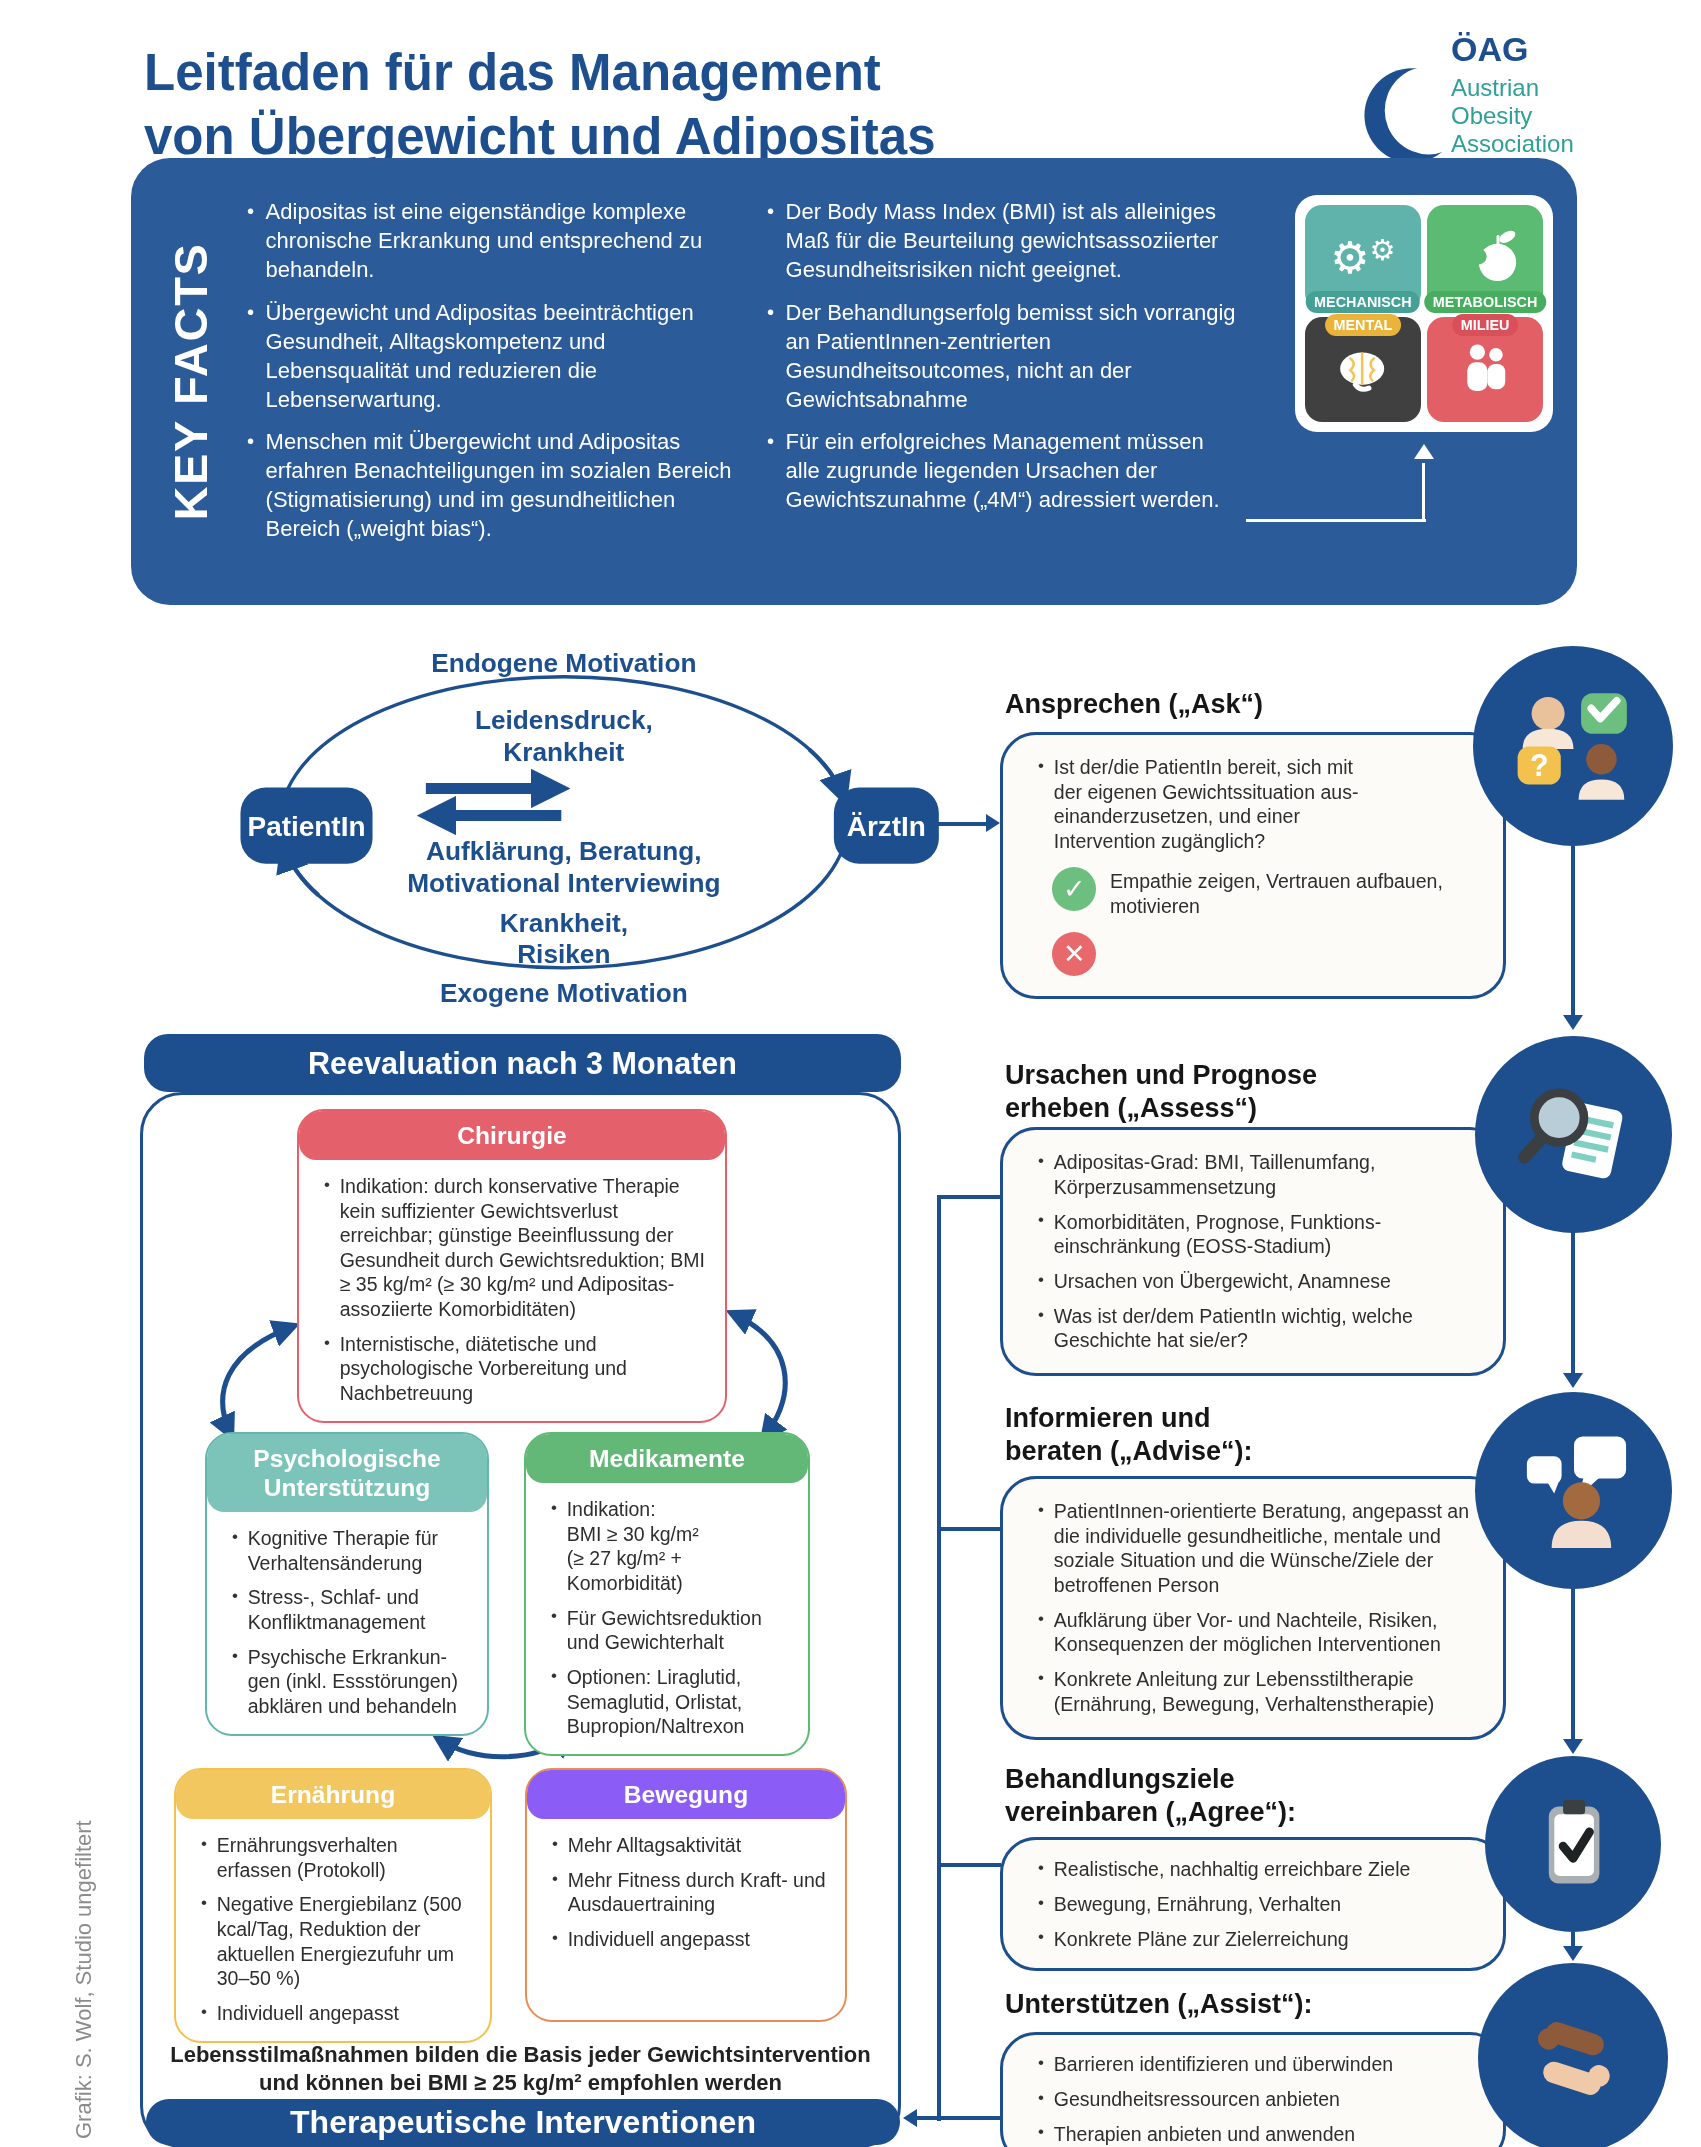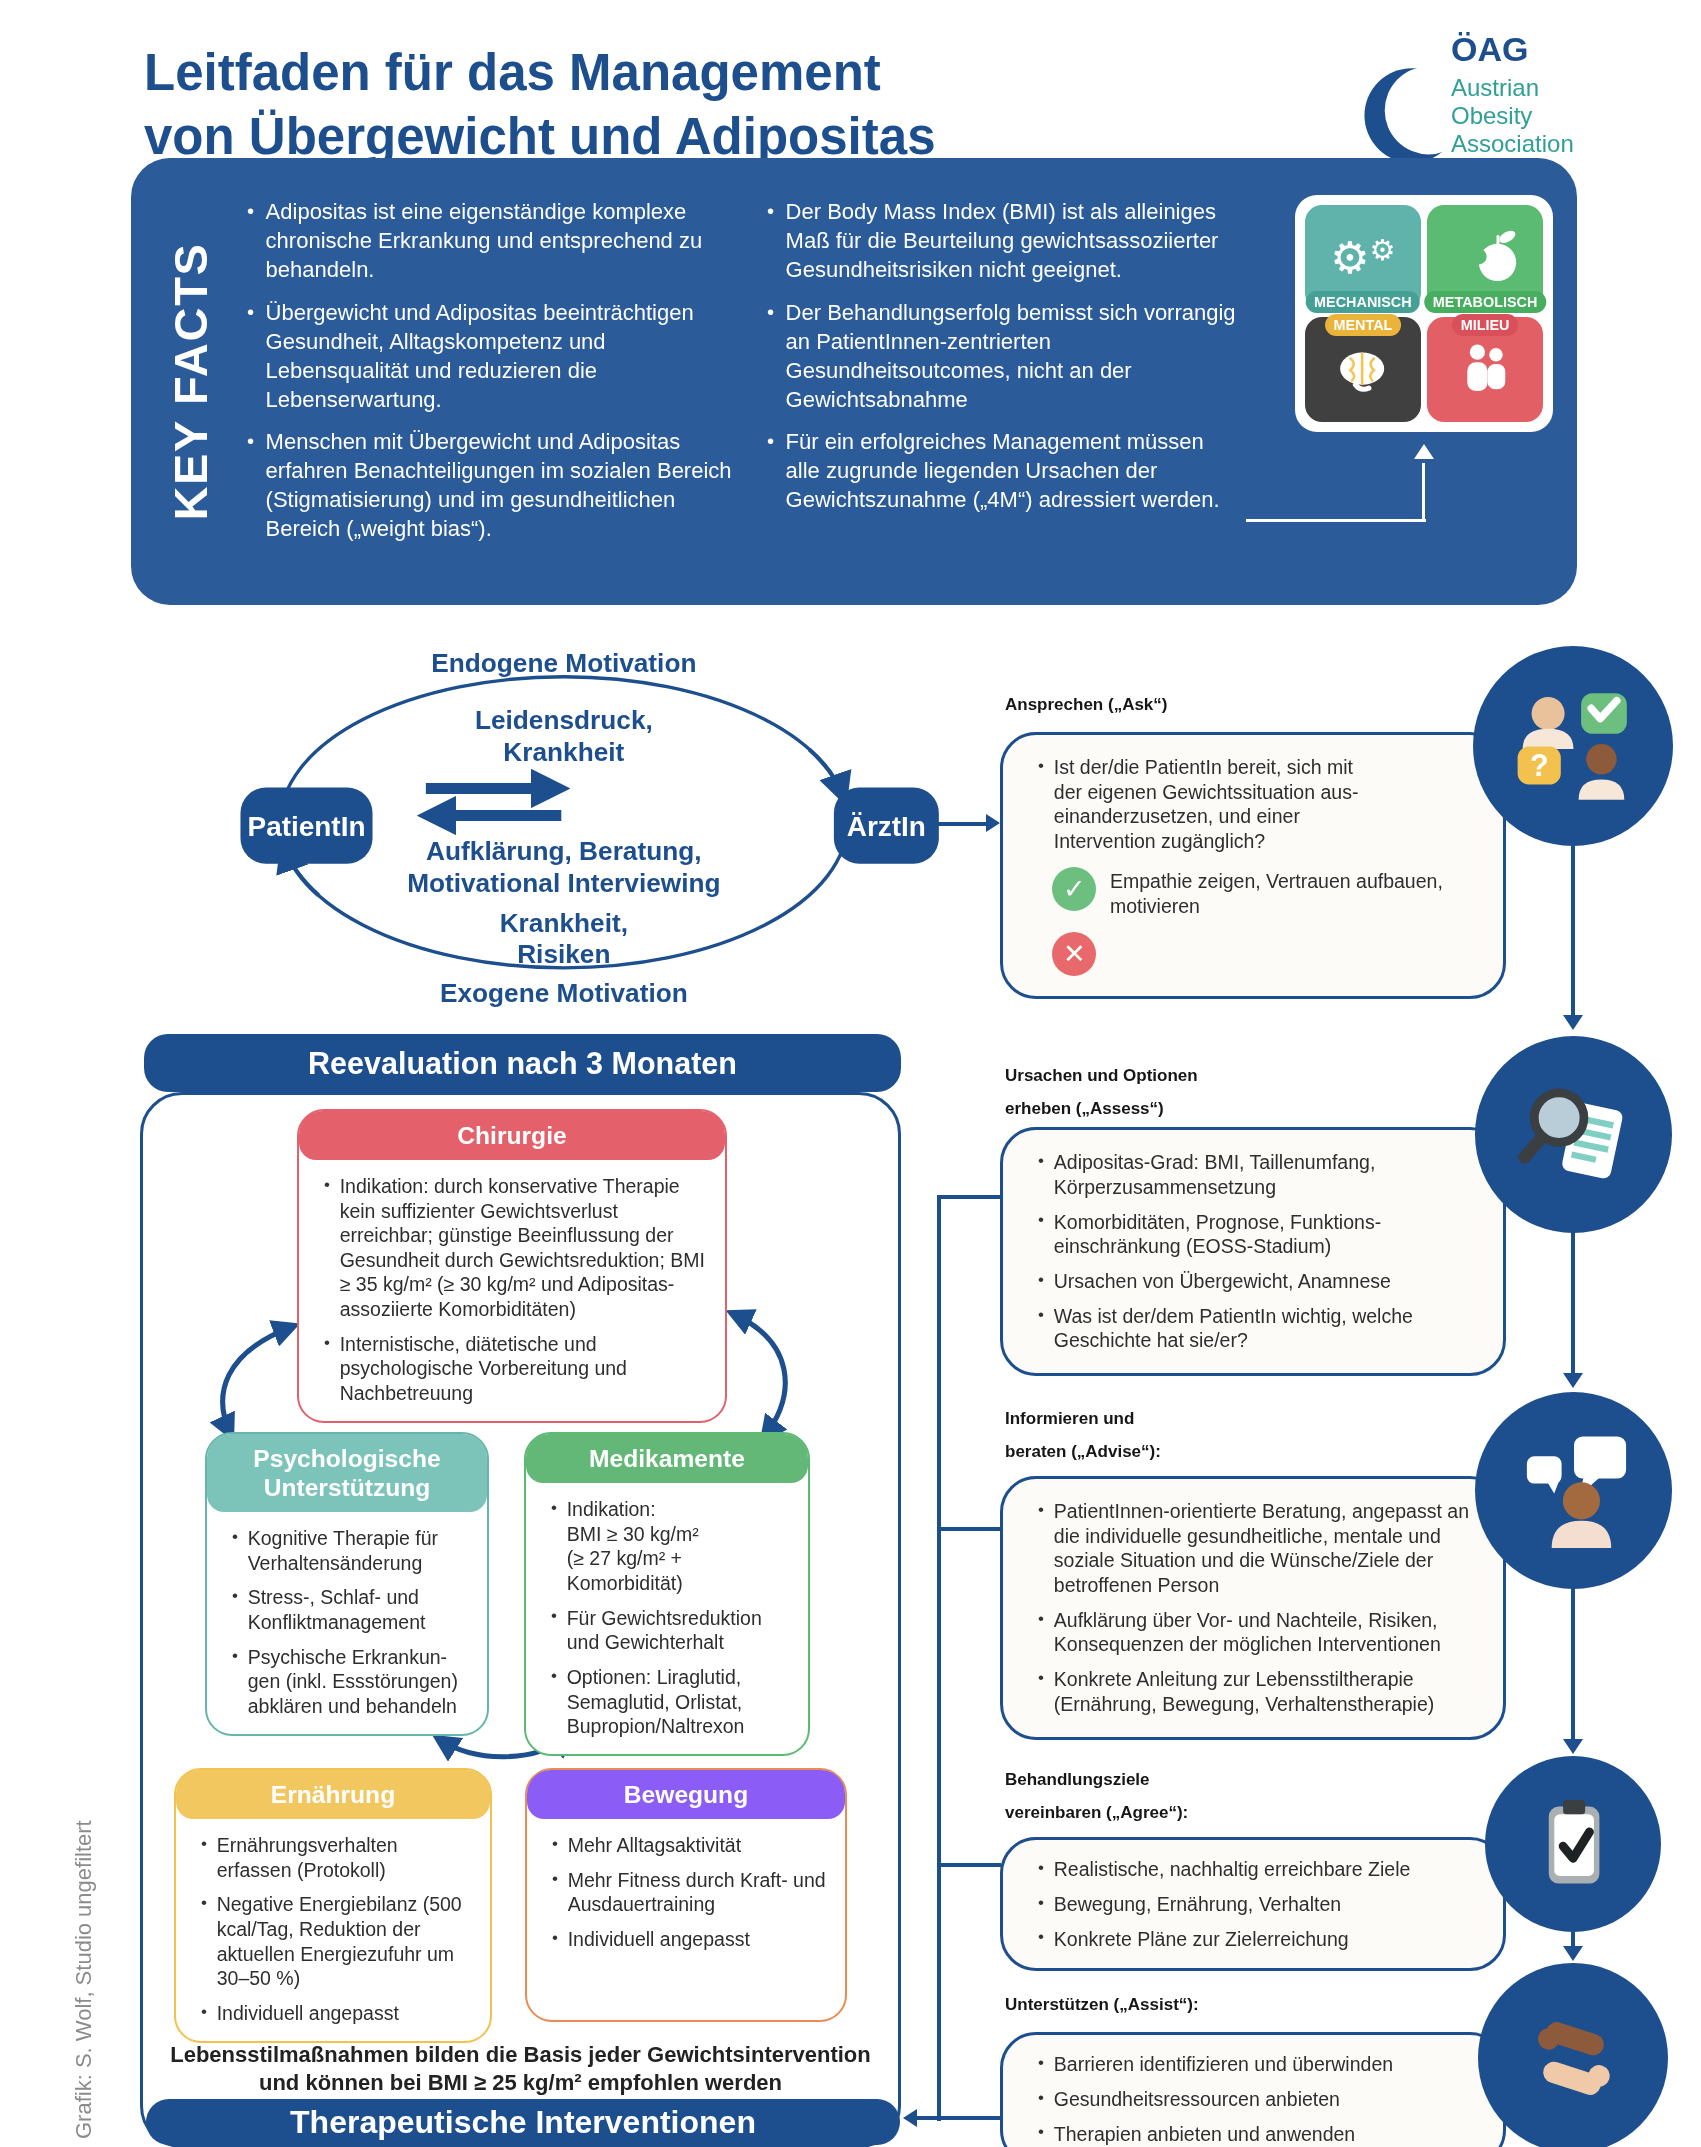--- a/index.html
+++ b/index.html
@@ -46,21 +46,21 @@
   .tri{position:absolute;width:0;height:0;z-index:1;}
   .tri.r{border-top:9.3px solid transparent;border-bottom:9.3px solid transparent;border-left:14.4px solid var(--blue);}
   .tri.l{border-top:9.3px solid transparent;border-bottom:9.3px solid transparent;border-right:14.4px solid var(--blue);}
   .tri.d{border-left:10.2px solid transparent;border-right:10.2px solid transparent;border-top:15.3px solid var(--blue);}
   .tri.uw{border-left:10.2px solid transparent;border-right:10.2px solid transparent;border-bottom:15.3px solid #fff;}
 
   
   .cyclesvg{position:absolute;left:212px;top:653px;z-index:2;}
 
   
-  .stephead{position:absolute;left:1005px;font-size:17px;font-weight:bold;color:#161616;line-height:33px;z-index:3;}
+  .stephead{position:absolute;left:1005px;font-size:27px;font-weight:bold;color:#161616;line-height:33px;z-index:3;}
   .stepbox{position:absolute;left:1000px;width:506px;background:var(--boxbg);border:3.4px solid var(--blue);border-radius:36px;padding:20.3px 29px 20.3px 25.4px;z-index:2;}
   .sb{display:flex;margin-bottom:10.2px;}
   .sb:last-child{margin-bottom:0;}
   .sbdot{flex:0 0 25.4px;font-size:17px;color:#333;padding-top:0.8px;text-align:center;}
   .bt{font-size:19.5px;line-height:24.6px;color:var(--ink);white-space:pre-line;}
   .askq{padding-right:110px;}
   .dorow{display:flex;gap:13.6px;margin:13.6px 0 0 24px;align-items:flex-start;}
   .ckicon{flex:0 0 44px;width:44px;height:44px;border-radius:50%;display:flex;align-items:center;justify-content:center;color:#fff;font-size:27px;font-weight:bold;}
   .ck-g{background:#6cbf7e;} .ck-r{background:#e8696b;}
   .dorow .bt{padding-top:1.7px;width:364px;}
@@ -246,21 +246,21 @@
       <rect x="56" y="8" width="36" height="32" rx="9" fill="#6cbf7e"></rect>
       <path d="M64,20 l7,8 l13,-14" stroke="#fff" stroke-width="6" fill="none" stroke-linecap="round" stroke-linejoin="round"></path>
       <rect x="6" y="50" width="34" height="30" rx="9" fill="#f2c14e"></rect>
       <text x="23" y="73" text-anchor="middle" font-size="24" font-weight="bold" fill="#fff">?</text>
       <circle cx="72" cy="60" r="12" fill="#8d5a3b"></circle>
       <path d="M54,92 q0,-16 18,-16 q18,0 18,16 z" fill="#f6e7d8"></path>
     </svg>
   </div>
 
   <div class="stephead" style="top:1059px;">
-    <div>Ursachen und Optionen</div>
+    <div>Ursachen und Prognose</div>
     <div>erheben („Assess“)</div>
   </div>
   <div class="stepbox" style="top:1127px;">
     <div class="sb">
         <span class="sbdot">•</span>
         <span class="bt">Adipositas-Grad: BMI, Taillenumfang, Körperzusammensetzung</span>
       </div>
     <div class="sb">
         <span class="sbdot">•</span>
         <span class="bt">Komorbiditäten, Prognose, Funktions­einschränkung (EOSS-Stadium)</span>

